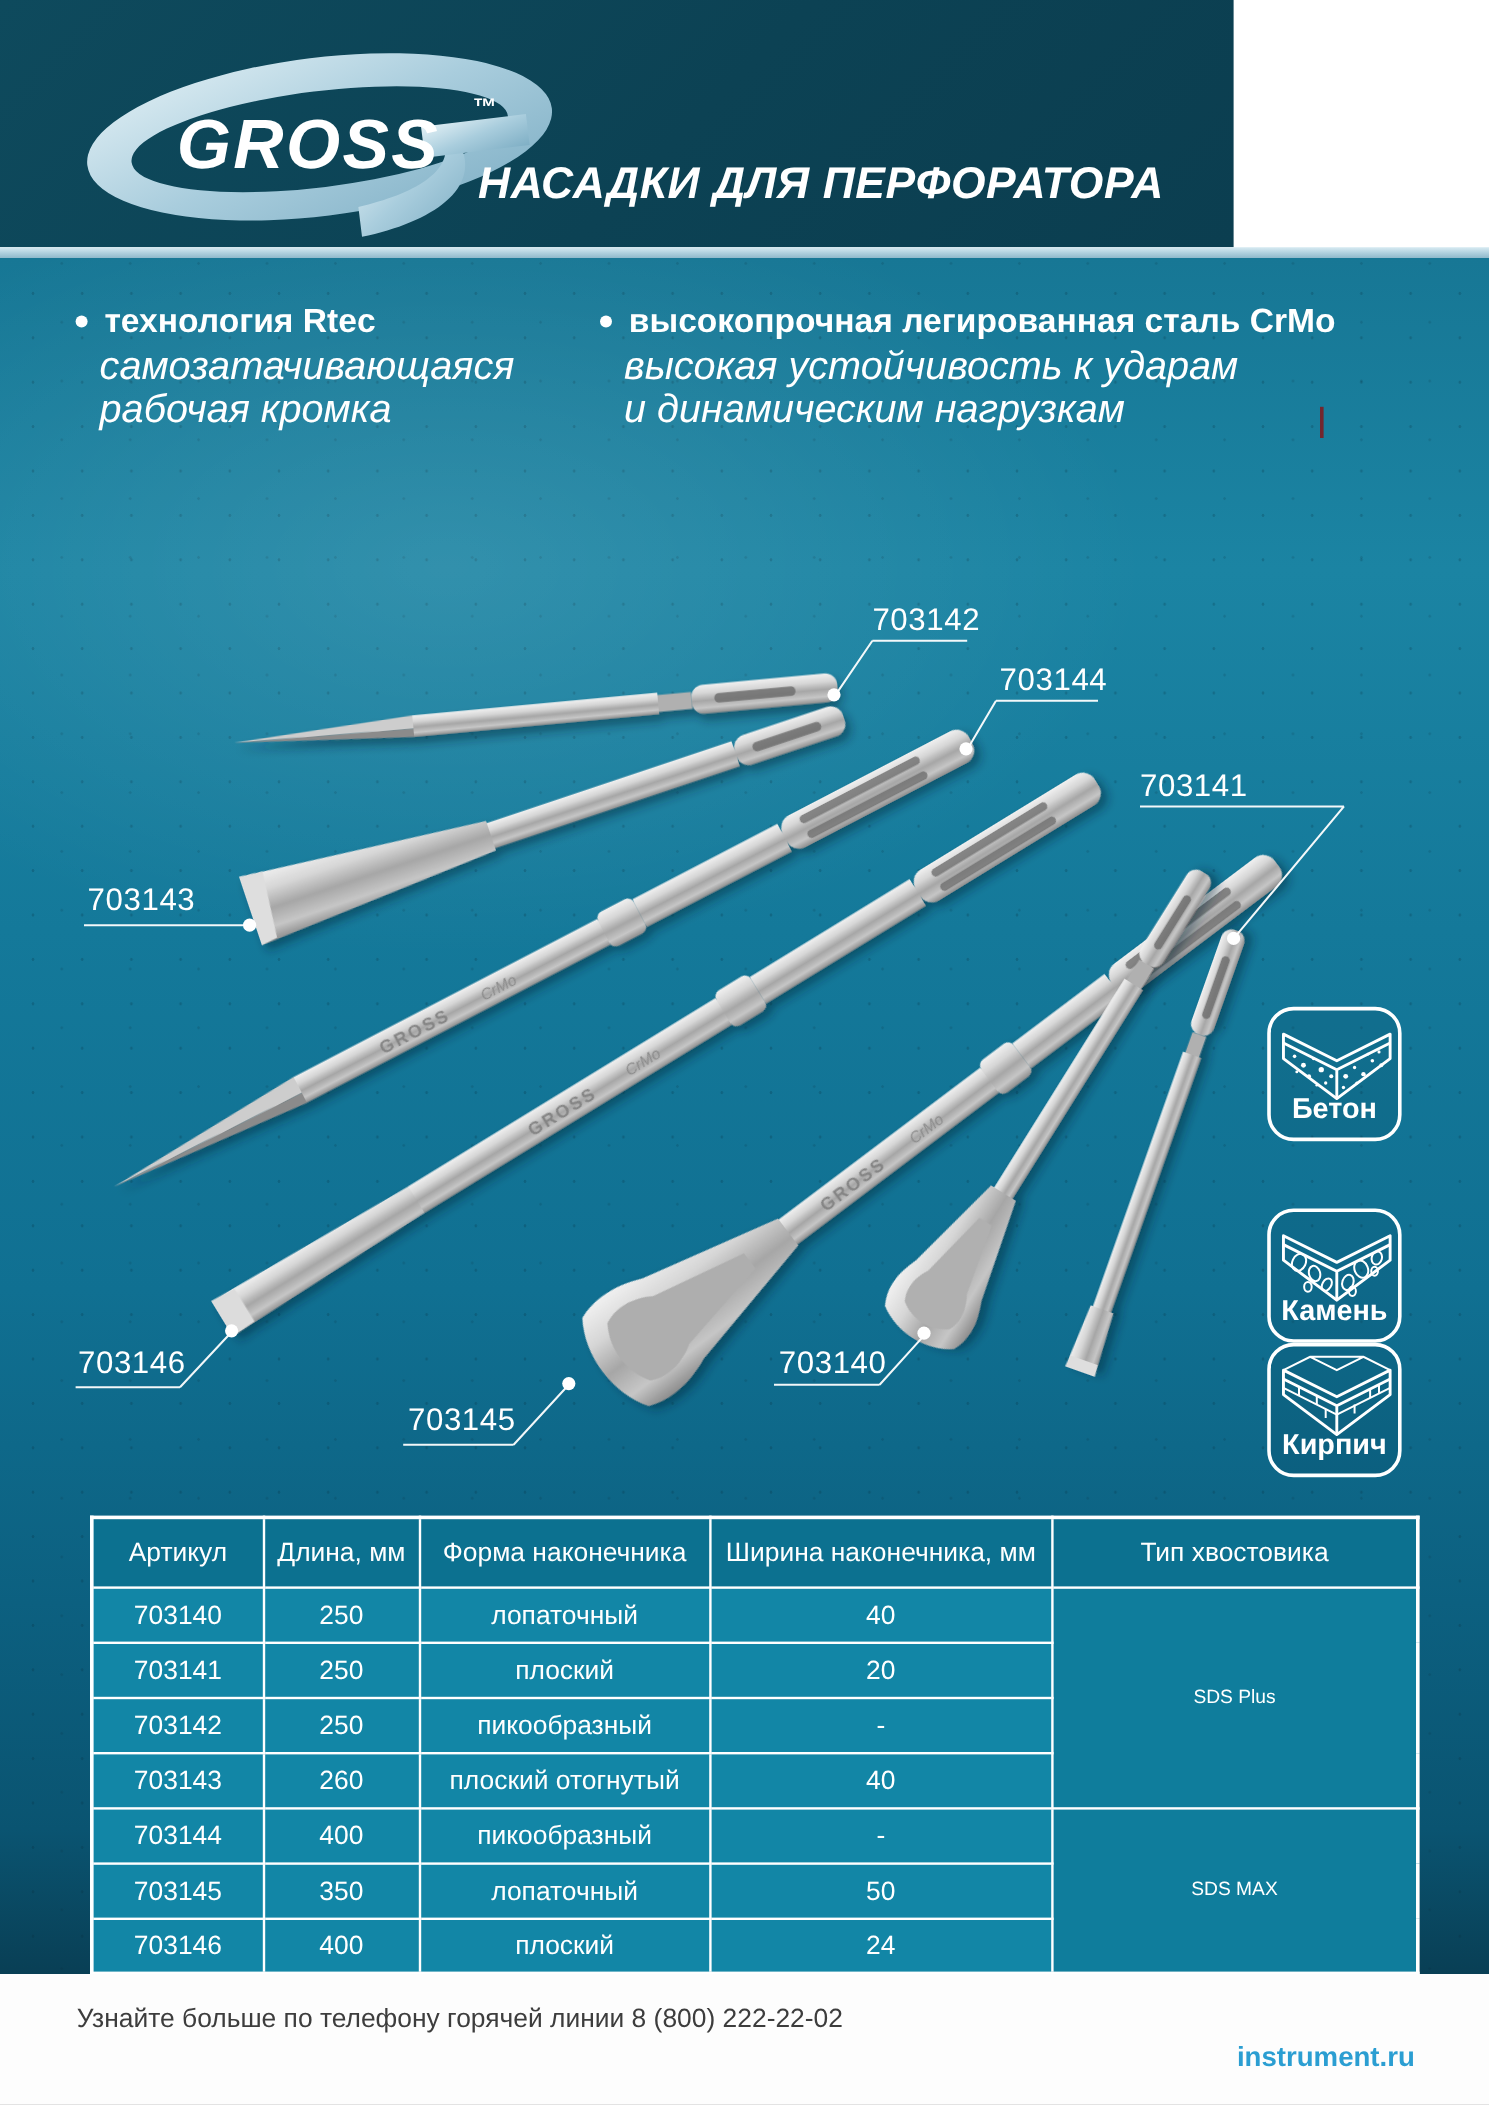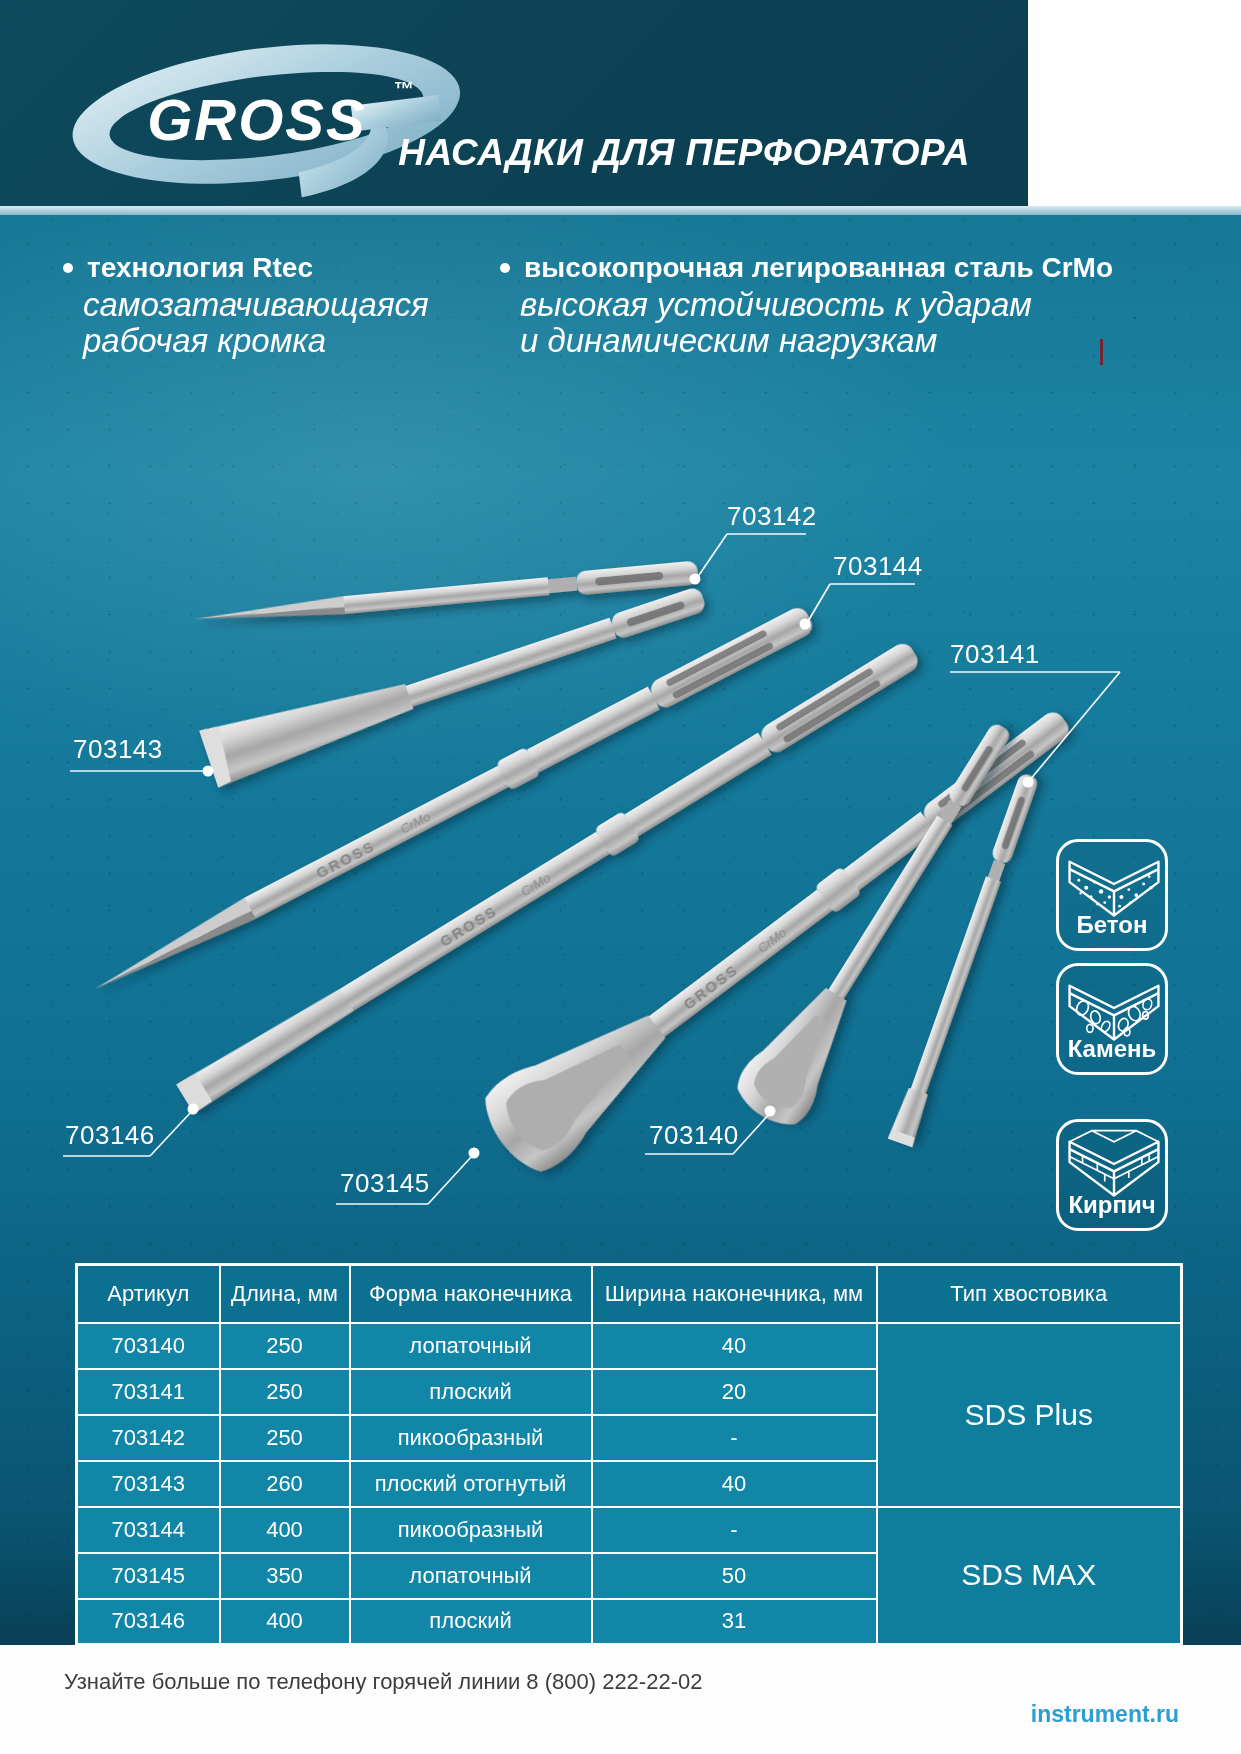--- a/index.html
+++ b/index.html
@@ -60,21 +60,21 @@
   .redmark { position:absolute; left:1100px; top:124px; width:3px; height:26px; background:#7d1d22; opacity:.9; }
   
   .spec { position:absolute; left:75px; top:1048px; }
   table { border-collapse:collapse; }
   th,td {
     border:2.5px solid #fff; color:#fff; text-align:center;
     font-size:22px; font-weight:normal; padding:0 8px;
   }
   th { height:58px; background:#0c7190; }
   td { height:46px; background:#1286a6; }
-  td.merge { background:#0f7d9c; font-size:30px;margin-left:24px; }
+  td.merge { background:#0f7d9c; font-size:16px;margin-left:24px; }
   
   .footer { position:absolute; left:0; top:1645px; width:1241px; height:109px; background:#fdfdfd; }
   .fl { position:absolute; left:64px; color:#3d3d3d; font-size:22px; }
   .site { position:absolute; right:62px; top:56px; color:#2b9ed2; font-size:23px; font-weight:bold; }
   svg text { font-family:"Liberation Sans","DejaVu Sans",sans-serif; }
 </style>
 </head>
 <body>
 
 <div id="page">
@@ -264,21 +264,21 @@
             <circle cx="92" cy="30" r="1.4"></circle>
             <circle cx="72" cy="58" r="1.4"></circle>
           <circle cx="82" cy="32" r="1.2"></circle>
             <circle cx="60" cy="62" r="1.5"></circle>
             <circle cx="94" cy="42" r="1.8"></circle>
         </g>
       </svg>
       <div class="mlabel">Бетон</div>
     </div>
 
-    <div class="mat" style="top:748px;">
+    <div class="mat" style="top:792px;">
       <svg width="100" height="72" viewBox="0 0 108 76">
         <g stroke="#fff" stroke-width="2.6" fill="none" stroke-linejoin="round">
           <path d="M6,14 L54,38 L102,14 L102,36 L54,72 L6,36 Z"></path>
           <path d="M6,22 L54,46 L102,22 M54,46 L54,72"></path>
         </g>
         <g stroke="#fff" stroke-width="1.8" fill="none">
           <ellipse cx="20" cy="38" rx="6" ry="8" transform="rotate(25 20 38)"></ellipse>
           <ellipse cx="34" cy="48" rx="5" ry="7" transform="rotate(-15 34 48)"></ellipse>
           <ellipse cx="45" cy="58" rx="4" ry="6" transform="rotate(30 45 58)"></ellipse>
           <ellipse cx="28" cy="60" rx="3.4" ry="4.4"></ellipse>
@@ -359,21 +359,21 @@
         <tr>
           <td>703145</td>
           <td>350</td>
           <td>лопаточный</td>
           <td>50</td>
         </tr>
         <tr>
           <td>703146</td>
           <td>400</td>
           <td>плоский</td>
-          <td>31</td>
+          <td>24</td>
         </tr>
       </tbody>
         </table>
     </div>
   </div>
 
   <div class="footer">
     <div class="fl" style="top:24px;">Узнайте больше по телефону горячей линии 8 (800) 222-22-02</div>
     <div class="site">instrument.ru</div>
   </div>

